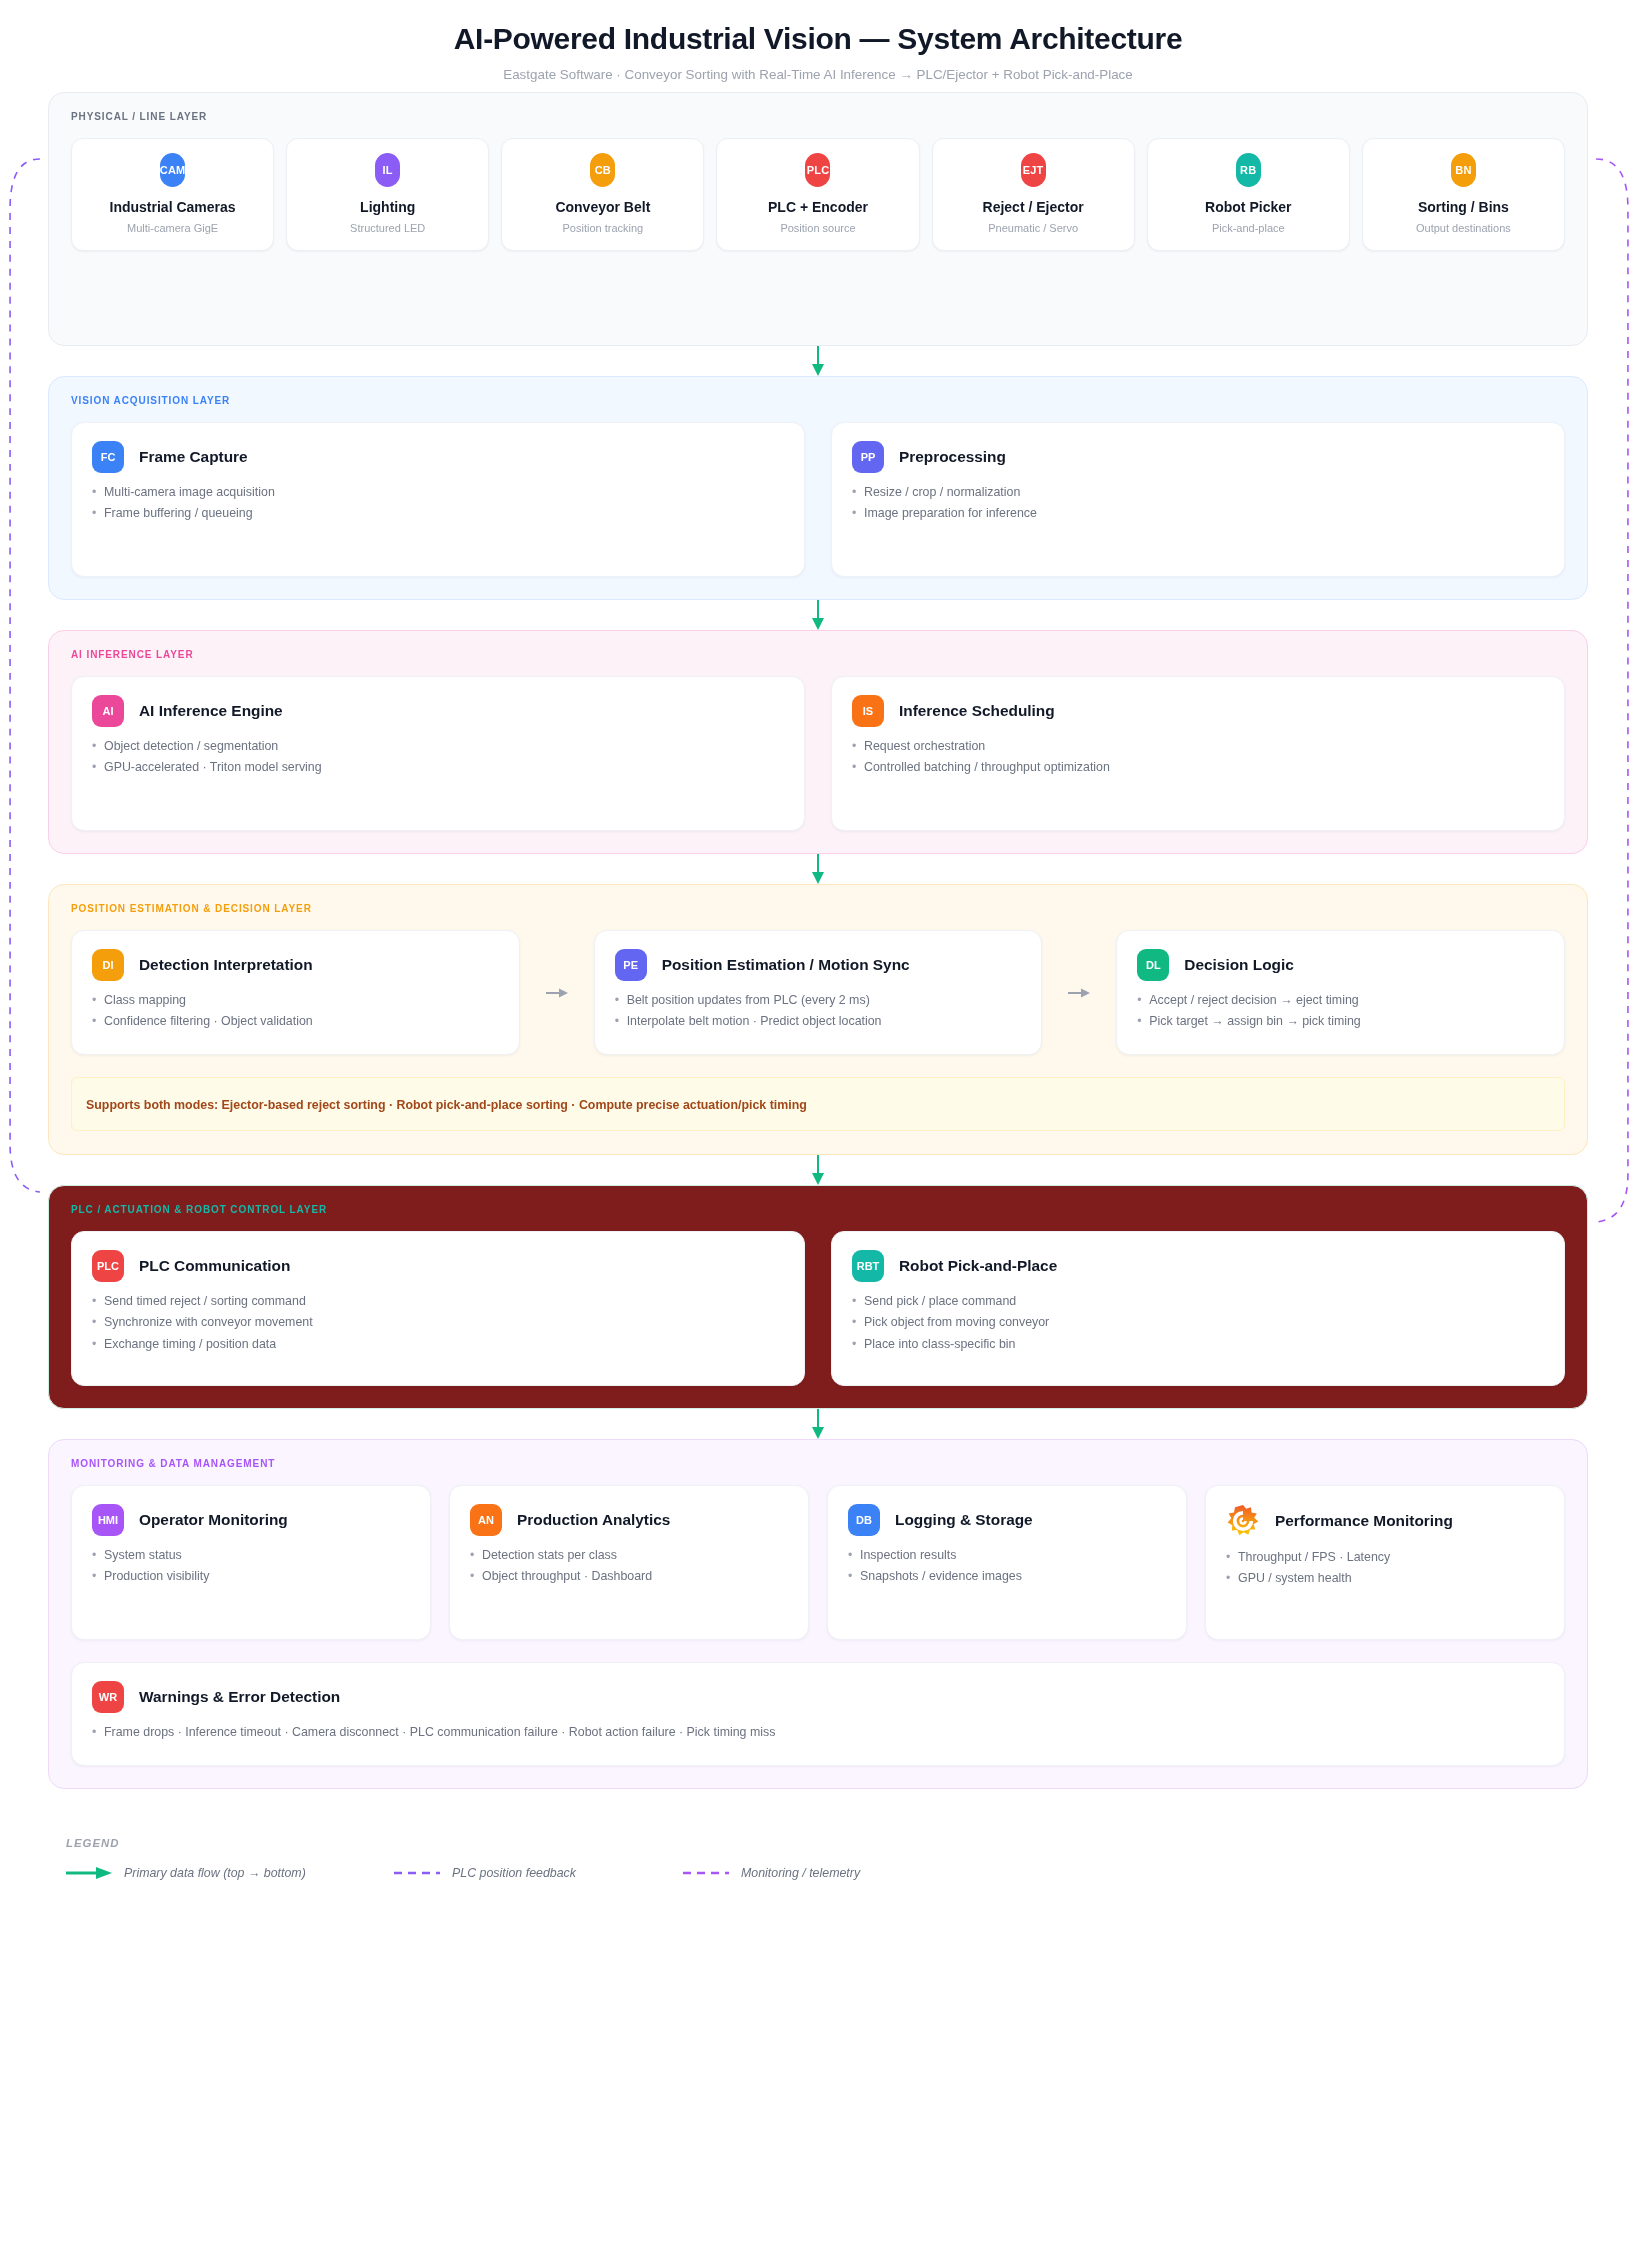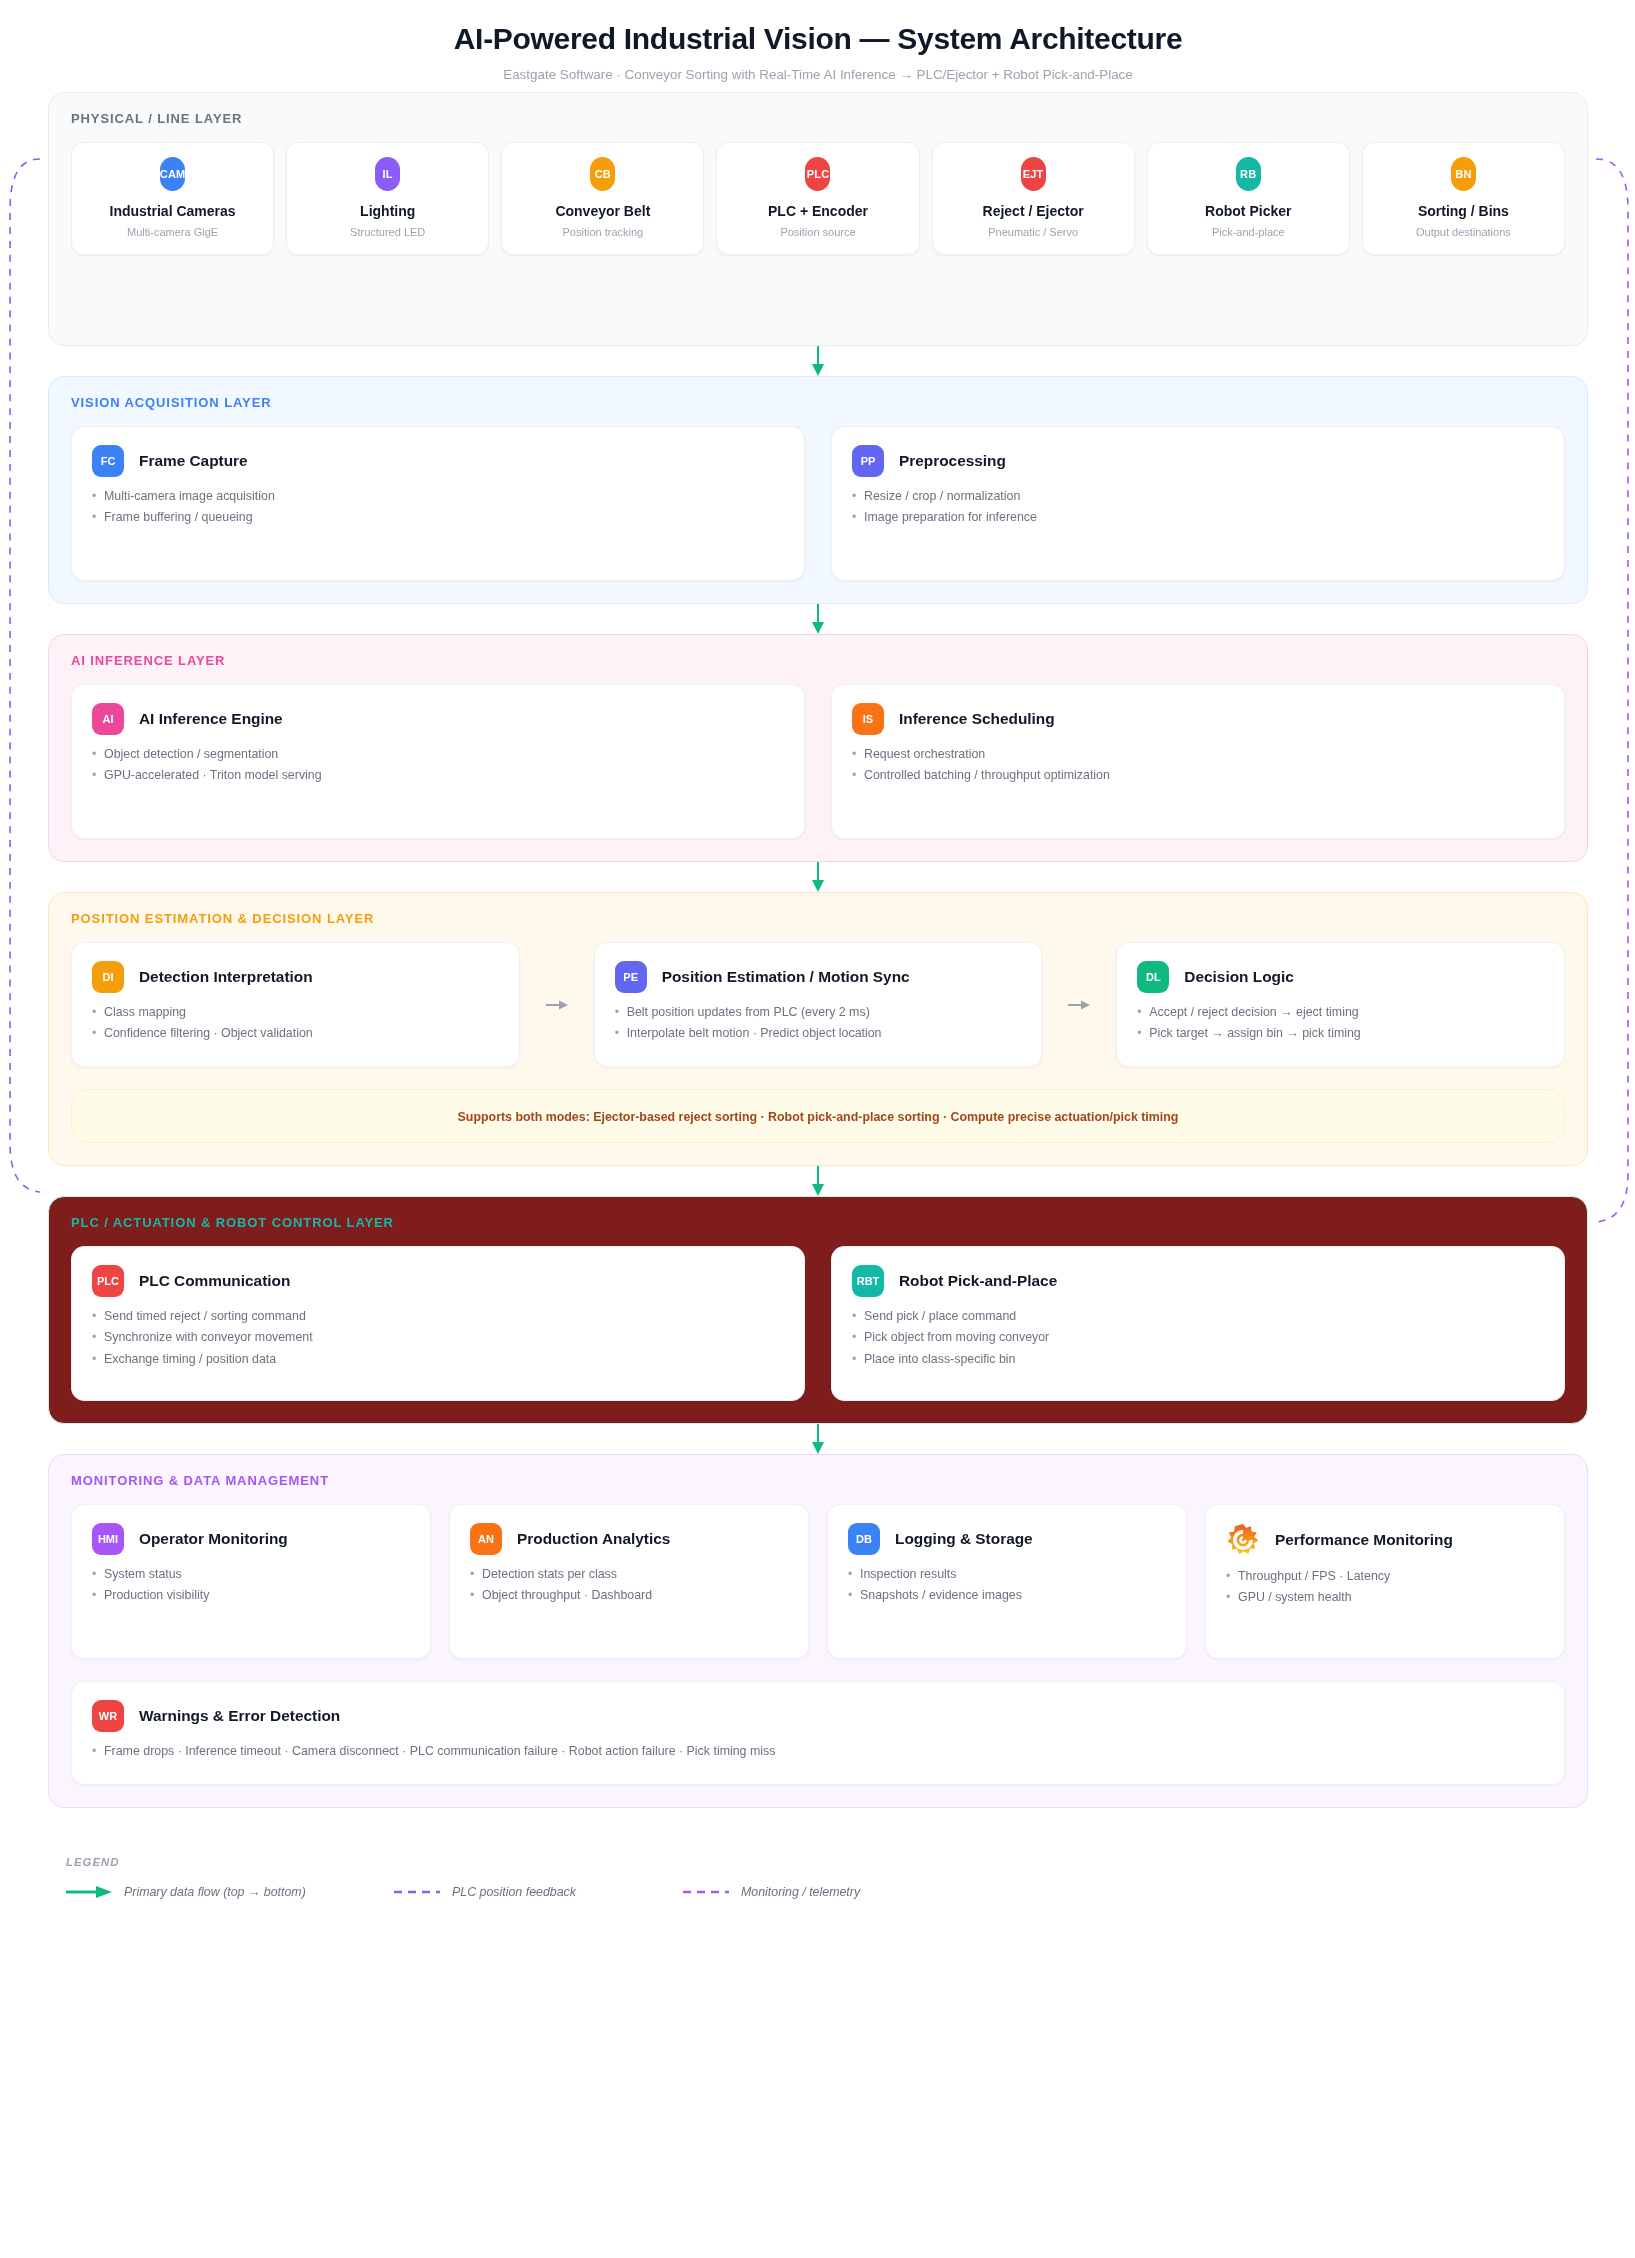--- a/index.html
+++ b/index.html
@@ -28,21 +28,21 @@
 
   
   .stack { position: relative; padding: 0 48px; }
 
   .layer {
     border-radius: 16px;
     padding: 18px 22px 22px 22px;
     position: relative;
   }
   .layer-title {
-    font-size: 13px;
+    font-size: 10px;
     font-weight: bold;
     letter-spacing: 0.9px;
     margin-bottom: 16px;
   }
 
   .layer.physical { background: #f8fafc; border: 1px solid #e8ecf1; min-height: 254px; }
   .layer.physical .layer-title { color: #6b7280; }
 
   .layer.vision { background: #f2f8ff; border: 1px solid #dbeafe; }
   .layer.vision .layer-title { color: #3b82f6; }
@@ -130,23 +130,22 @@
   }
 
   
   .h-arrow { flex: 0 0 22px; display: flex; align-items: center; justify-content: center; }
   .h-arrow svg { display: block; }
 
   .note-banner {
     margin-top: 22px;
     background: #fefce8;
     border: 1px solid #fdf0c3;
-    border-radius: 18px;
+    border-radius: 6px;
     padding: 17px 14px;
-    text-align: center;
   }
   .note-banner span {
     font-size: 12.4px;
     font-weight: bold;
     color: #a1471a;
   }
 
   .wide-card { margin-top: 22px; }
 
   

